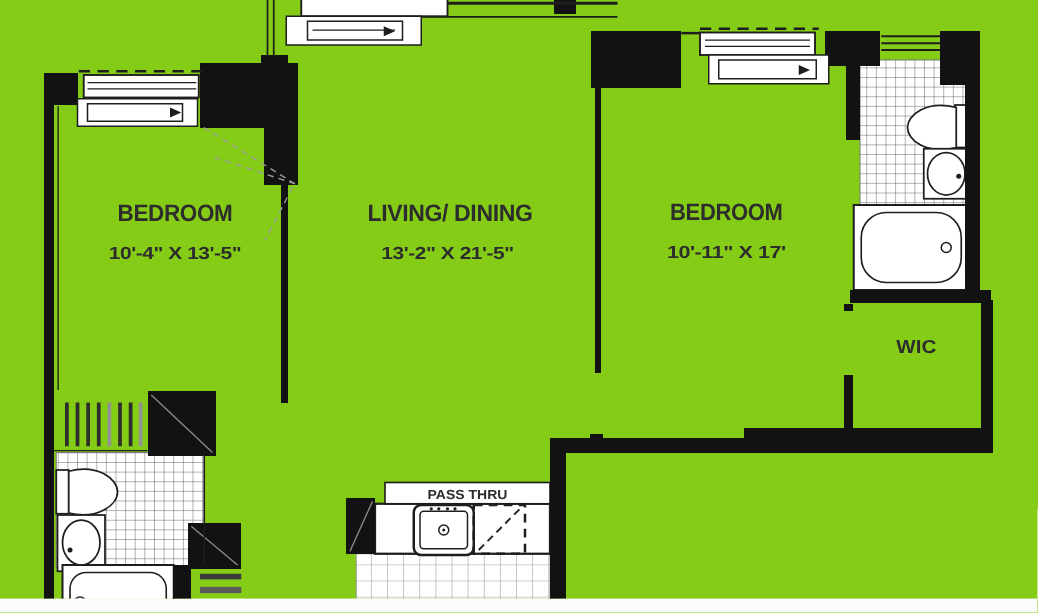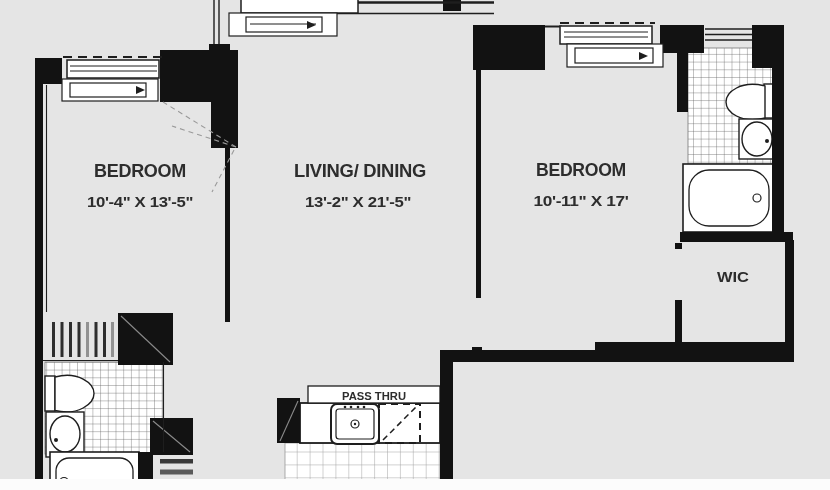--- a/index.html
+++ b/index.html
@@ -1,16 +1,16 @@
 <!DOCTYPE html>
 <html><head>
 <meta charset="utf-8">
 <style>
   html,body{margin:0;padding:0;background:#fcfcfc;}
-  .canvas{position:relative;width:830px;height:479px;background:#e5e5e5;overflow:hidden;
+  .canvas{position:relative;width:830px;height:479px;background:#84cc16;overflow:hidden;
           font-family:"Liberation Sans", sans-serif;}
   svg{display:block;}
   .room-name{font-size:19px;font-weight:bold;letter-spacing:-0.3px;}
   .room-dims{font-size:14px;font-weight:bold;letter-spacing:-0.3px;}
   .small-label{font-size:15px;font-weight:bold;}
   .tiny-label{font-size:10.5px;font-weight:bold;}
   text{fill:#2d2d2d;}
 </style>
 </head>
 <body>

